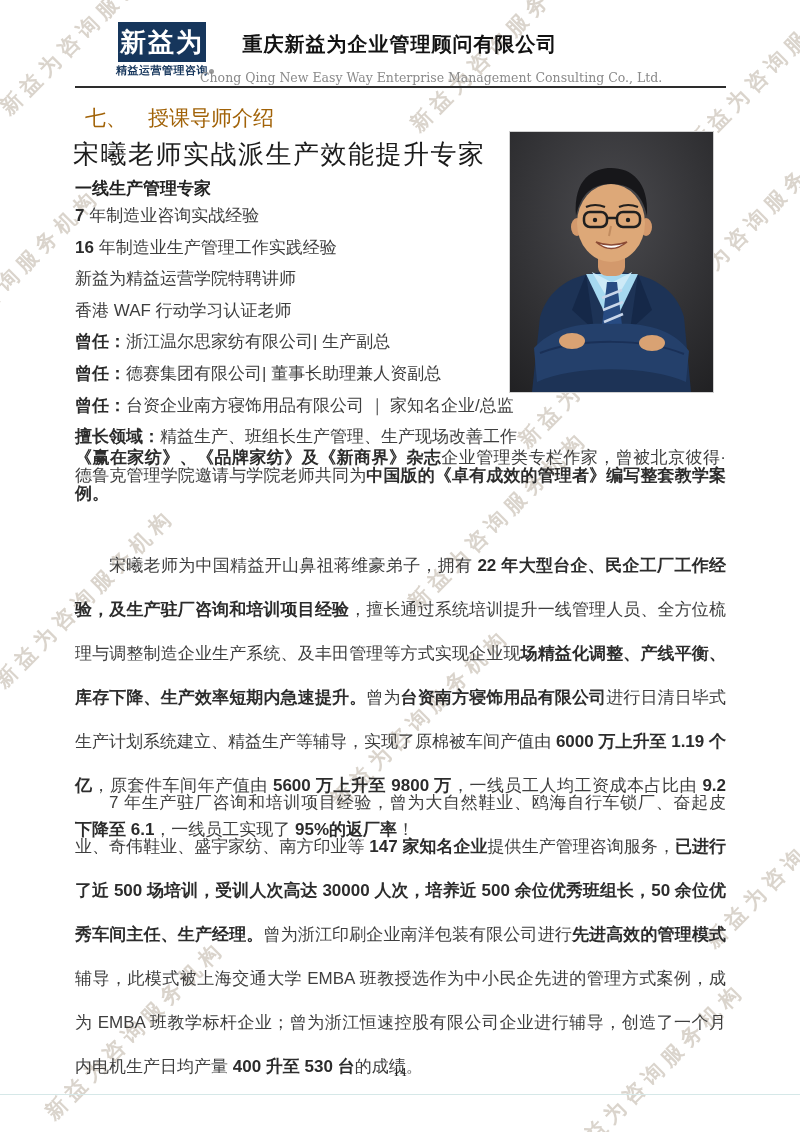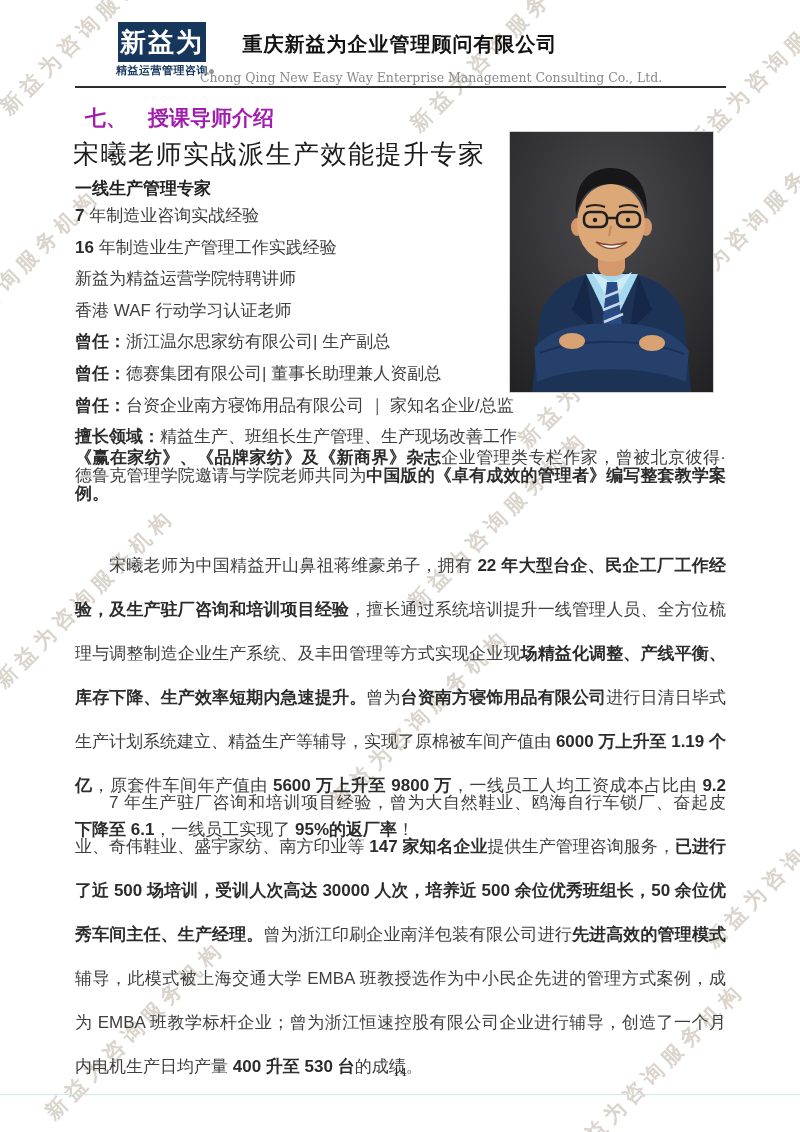--- a/index.html
+++ b/index.html
@@ -17,22 +17,22 @@
   .logo-sub{position:absolute;left:116px;top:63px;width:100px;z-index:2;
             font-size:11px;font-weight:bold;color:#16365c;letter-spacing:0.5px;}
   .logo-dot{display:inline-block;width:5px;height:5px;border-radius:50%;background:#9a9a9a;
             margin-left:1px;vertical-align:baseline;}
   .company-block{position:absolute;left:200px;top:31px;width:400px;text-align:center;z-index:2;}
   .company-cn{font-size:20px;font-weight:bold;color:#121212;letter-spacing:1px;}
   .company-en{margin-top:12px;font-family:"DejaVu Serif",serif;font-size:12.5px;color:#8a8a8a;
               white-space:nowrap;}
   .header-rule{position:absolute;left:75px;top:86px;width:651px;height:2px;background:#2d2d2d;z-index:2;}
   
-  .section-title{position:absolute;left:85px;top:104px;font-size:21px;font-weight:bold;
-                 color:#a21caf;z-index:2;}
+  .section-title{position:absolute;left:85px;top:104px;font-size:21px;font-weight:normal;
+                 color:#a16207;z-index:2;}
   .headline{position:absolute;left:73px;top:137px;font-family:"DejaVu Serif",serif;
             font-size:26px;color:#1c1c1c;letter-spacing:1.5px;z-index:2;}
   .subtitle{position:absolute;left:75px;top:177px;font-size:17px;font-weight:bold;color:#222;z-index:2;text-align:center;}
   .credentials{position:absolute;left:75px;top:200px;width:430px;z-index:2;}
   .cred-line{font-size:17px;line-height:31.6px;height:31.6px;white-space:nowrap;}
   .b{font-weight:bold;color:#2c2c2c;}
   
   .photo{position:absolute;left:509px;top:131px;width:203px;height:260px;z-index:1;
          border:1px solid #d0d0d0;box-sizing:content-box;}
   

